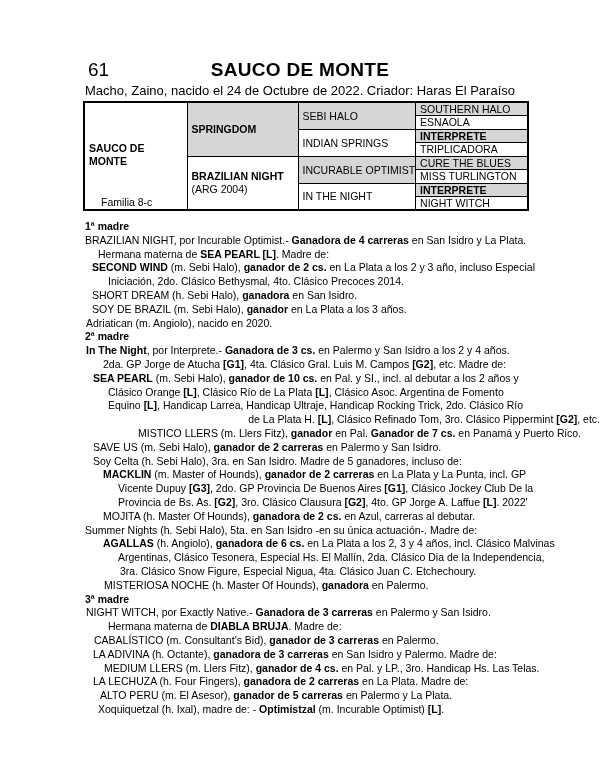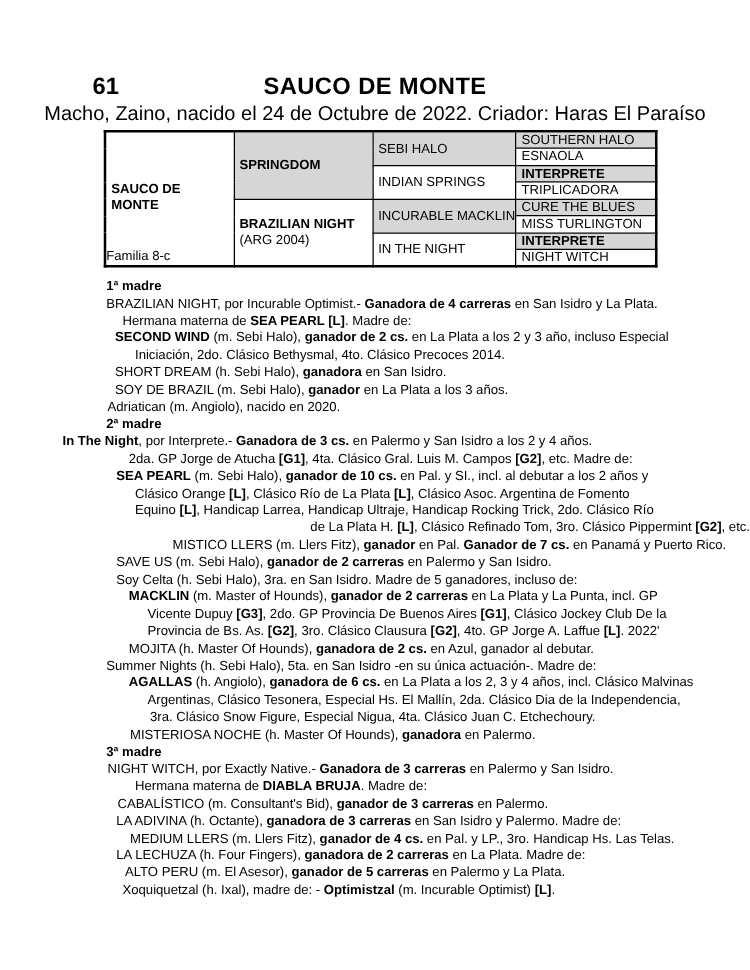--- a/index.html
+++ b/index.html
@@ -1,31 +1,31 @@
 <!DOCTYPE html>
 <html><head>
 <meta charset="utf-8">
 <style>
   html,body{margin:0;padding:0;background:#ffffff;}
   .page{width:600px;height:776px;position:relative;background:#ffffff;color:#000;
         font-family:"Liberation Sans",sans-serif;overflow:hidden;}
   .header{position:relative;height:23px;margin-top:59px;}
-  .lot-number{position:absolute;left:74px;top:0;font-size:19px;font-weight:bold;}
+  .lot-number{position:absolute;left:88px;top:0;font-size:19px;font-weight:normal;}
   .title{margin:0;text-align:center;font-size:19px;font-weight:bold;letter-spacing:.3px;}
-  .subtitle{text-align:center;font-size:16px;margin-top:1px;}
+  .subtitle{text-align:center;font-size:13px;margin-top:1px;}
   table.pedigree{margin:3px 0 0 83px;border-collapse:collapse;table-layout:fixed;
         border:2px solid #000;}
   table.pedigree td{border:1px solid #000;font-size:10.5px;padding:0 0 0 4px;
         vertical-align:middle;overflow:hidden;white-space:nowrap;}
   table.pedigree tr{height:13.5px;}
   .shaded{background:#d6d6d6;}
   .bold{font-weight:bold;}
   .subject-cell{vertical-align:top !important;position:relative;}
   .subject-name{margin-top:39px;font-weight:bold;line-height:13px;}
-  .family{position:absolute;left:0;bottom:1px;font-weight:normal;}
+  .family{position:absolute;left:16px;bottom:1px;font-weight:normal;}
   .two-line{line-height:13px;}
   .body-text{margin-top:9px;}
   .bline{height:13.8px;line-height:13.8px;font-size:10.5px;white-space:nowrap;}
   .bline .b{font-weight:bold;}
 </style>
 </head>
 <body>
 
 <div class="page">
 
@@ -65,21 +65,21 @@
     <tr>
       <td>TRIPLICADORA</td>
     </tr>
     <tr>
       <td rowspan="4">
         <div class="two-line">
           <div class="bold">BRAZILIAN NIGHT</div>
           <div>(ARG 2004)</div>
         </div>
       </td>
-      <td class="shaded" rowspan="2">INCURABLE MACKLIN</td>
+      <td class="shaded" rowspan="2">INCURABLE OPTIMIST</td>
       <td class="shaded">CURE THE BLUES</td>
     </tr>
     <tr>
       <td>MISS TURLINGTON</td>
     </tr>
     <tr>
       <td rowspan="2">IN THE NIGHT</td>
       <td class="shaded bold">INTERPRETE</td>
     </tr>
     <tr>
@@ -91,33 +91,33 @@
   <div class="body-text" id="body-lines">
       <div class="bline" style="margin-left: 85px;"><span class="b">1ª madre</span></div>
       <div class="bline" style="margin-left: 85px;"><span>BRAZILIAN NIGHT, por Incurable Optimist.- </span><span class="b">Ganadora de 4 carreras</span><span> en San Isidro y La Plata.</span></div>
       <div class="bline" style="margin-left: 98px;"><span>Hermana materna de </span><span class="b">SEA PEARL [L]</span><span>. Madre de:</span></div>
       <div class="bline" style="margin-left: 92px;"><span class="b">SECOND WIND</span><span> (m. Sebi Halo), </span><span class="b">ganador de 2 cs.</span><span> en La Plata a los 2 y 3 año, incluso Especial</span></div>
       <div class="bline" style="margin-left: 108px;"><span>Iniciación, 2do. Clásico Bethysmal, 4to. Clásico Precoces 2014.</span></div>
       <div class="bline" style="margin-left: 92px;"><span>SHORT DREAM (h. Sebi Halo), </span><span class="b">ganadora</span><span> en San Isidro.</span></div>
       <div class="bline" style="margin-left: 92px;"><span>SOY DE BRAZIL (m. Sebi Halo), </span><span class="b">ganador</span><span> en La Plata a los 3 años.</span></div>
       <div class="bline" style="margin-left: 86px;"><span>Adriatican (m. Angiolo), nacido en 2020.</span></div>
       <div class="bline" style="margin-left: 85px;"><span class="b">2ª madre</span></div>
-      <div class="bline" style="margin-left: 50px;"><span class="b">In The Night</span><span>, por Interprete.- </span><span class="b">Ganadora de 3 cs.</span><span> en Palermo y San Isidro a los 2 y 4 años.</span></div>
+      <div class="bline" style="margin-left: 86px;"><span class="b">In The Night</span><span>, por Interprete.- </span><span class="b">Ganadora de 3 cs.</span><span> en Palermo y San Isidro a los 2 y 4 años.</span></div>
       <div class="bline" style="margin-left: 103px;"><span>2da. GP Jorge de Atucha </span><span class="b">[G1]</span><span>, 4ta. Clásico Gral. Luis M. Campos </span><span class="b">[G2]</span><span>, etc. Madre de:</span></div>
       <div class="bline" style="margin-left: 93px;"><span class="b">SEA PEARL</span><span> (m. Sebi Halo), </span><span class="b">ganador de 10 cs.</span><span> en Pal. y SI., incl. al debutar a los 2 años y</span></div>
       <div class="bline" style="margin-left: 108px;"><span>Clásico Orange </span><span class="b">[L]</span><span>, Clásico Río de La Plata </span><span class="b">[L]</span><span>, Clásico Asoc. Argentina de Fomento</span></div>
       <div class="bline" style="margin-left: 108px;"><span>Equino </span><span class="b">[L]</span><span>, Handicap Larrea, Handicap Ultraje, Handicap Rocking Trick, 2do. Clásico Río</span></div>
       <div class="bline" style="margin-left: 108px; text-align: right;"><span>de La Plata H. </span><span class="b">[L]</span><span>, Clásico Refinado Tom, 3ro. Clásico Pippermint </span><span class="b">[G2]</span><span>, etc.</span></div>
       <div class="bline" style="margin-left: 93px; padding-left: 45px;"><span>MISTICO LLERS (m. Llers Fitz), </span><span class="b">ganador</span><span> en Pal. </span><span class="b">Ganador de 7 cs.</span><span> en Panamá y Puerto Rico.</span></div>
       <div class="bline" style="margin-left: 93px;"><span>SAVE US (m. Sebi Halo), </span><span class="b">ganador de 2 carreras</span><span> en Palermo y San Isidro.</span></div>
       <div class="bline" style="margin-left: 93px;"><span>Soy Celta (h. Sebi Halo), 3ra. en San Isidro. Madre de 5 ganadores, incluso de:</span></div>
       <div class="bline" style="margin-left: 103px;"><span class="b">MACKLIN</span><span> (m. Master of Hounds), </span><span class="b">ganador de 2 carreras</span><span> en La Plata y La Punta, incl. GP</span></div>
       <div class="bline" style="margin-left: 118px;"><span>Vicente Dupuy </span><span class="b">[G3]</span><span>, 2do. GP Provincia De Buenos Aires </span><span class="b">[G1]</span><span>, Clásico Jockey Club De la</span></div>
       <div class="bline" style="margin-left: 118px;"><span>Provincia de Bs. As. </span><span class="b">[G2]</span><span>, 3ro. Clásico Clausura </span><span class="b">[G2]</span><span>, 4to. GP Jorge A. Laffue </span><span class="b">[L]</span><span>. 2022'</span></div>
-      <div class="bline" style="margin-left: 103px;"><span>MOJITA (h. Master Of Hounds), </span><span class="b">ganadora de 2 cs.</span><span> en Azul, ganador al debutar.</span></div>
+      <div class="bline" style="margin-left: 103px;"><span>MOJITA (h. Master Of Hounds), </span><span class="b">ganadora de 2 cs.</span><span> en Azul, carreras al debutar.</span></div>
       <div class="bline" style="margin-left: 85px;"><span>Summer Nights (h. Sebi Halo), 5ta. en San Isidro -en su única actuación-. Madre de:</span></div>
       <div class="bline" style="margin-left: 103px;"><span class="b">AGALLAS</span><span> (h. Angiolo), </span><span class="b">ganadora de 6 cs.</span><span> en La Plata a los 2, 3 y 4 años, incl. Clásico Malvinas</span></div>
       <div class="bline" style="margin-left: 118px;"><span>Argentinas, Clásico Tesonera, Especial Hs. El Mallín, 2da. Clásico Dia de la Independencia,</span></div>
       <div class="bline" style="margin-left: 120px;"><span>3ra. Clásico Snow Figure, Especial Nigua, 4ta. Clásico Juan C. Etchechoury.</span></div>
       <div class="bline" style="margin-left: 104px;"><span>MISTERIOSA NOCHE (h. Master Of Hounds), </span><span class="b">ganadora</span><span> en Palermo.</span></div>
       <div class="bline" style="margin-left: 85px;"><span class="b">3ª madre</span></div>
       <div class="bline" style="margin-left: 86px;"><span>NIGHT WITCH, por Exactly Native.- </span><span class="b">Ganadora de 3 carreras</span><span> en Palermo y San Isidro.</span></div>
       <div class="bline" style="margin-left: 108px;"><span>Hermana materna de </span><span class="b">DIABLA BRUJA</span><span>. Madre de:</span></div>
       <div class="bline" style="margin-left: 94px;"><span>CABALÍSTICO (m. Consultant's Bid), </span><span class="b">ganador de 3 carreras</span><span> en Palermo.</span></div>
       <div class="bline" style="margin-left: 93px;"><span>LA ADIVINA (h. Octante), </span><span class="b">ganadora de 3 carreras</span><span> en San Isidro y Palermo. Madre de:</span></div>

